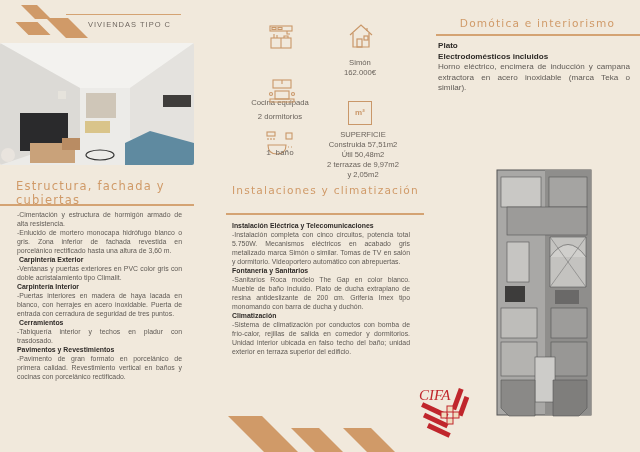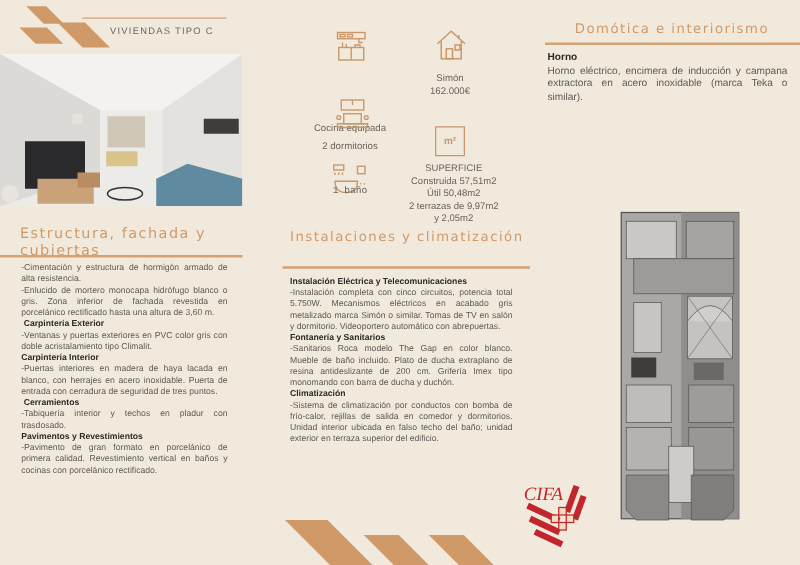--- a/index.html
+++ b/index.html
@@ -149,22 +149,22 @@
 
 <div>
   <div class="logo-stripe" style="left:248px;top:416px;width:34px;height:40px;"></div>
   <div class="logo-stripe" style="left:305px;top:428px;width:28px;height:28px;"></div>
   <div class="logo-stripe" style="left:357px;top:428px;width:28px;height:28px;"></div>
 </div>
 
 <div id="right-title" class="section-title">Domótica e interiorismo</div>
 <div id="right-rule" class="section-rule"></div>
 <div id="right-body" class="body-text">
-  <p><b>Horno</b></p>
-  <p><span>Horno eléctrico, encimera de inducción y campana extractora en acero inoxidable (marca Teka o similar).</span></p>
+  <p><b>Plato</b></p>
+  <p><b>Electrodomésticos incluidos</b><span>Horno eléctrico, encimera de inducción y campana extractora en acero inoxidable (marca Teka o similar).</span></p>
 </div>
 
 <svg id="plan" viewBox="0 0 100 272" preserveAspectRatio="none">
   <rect x="2" y="8" width="94" height="245" fill="#a9a8a6" stroke="#555" stroke-width="1"></rect>
   <rect x="50" y="8" width="46" height="245" fill="#8f8e8c"></rect>
   <rect x="6" y="15" width="40" height="30" fill="#c9c8c5" stroke="#555" stroke-width="0.6"></rect>
   <rect x="54" y="15" width="38" height="30" fill="#a5a4a2" stroke="#555" stroke-width="0.6"></rect>
   <rect x="12" y="45" width="80" height="28" fill="#9c9b99" stroke="#555" stroke-width="0.6"></rect>
   <path d="M55 75 h36 v50 h-36z" fill="#c4c3c0" stroke="#555" stroke-width="0.6"></path>
   <path d="M55 95 q18 -25 36 0" fill="#d0cfcc" stroke="#555" stroke-width="0.6"></path>

